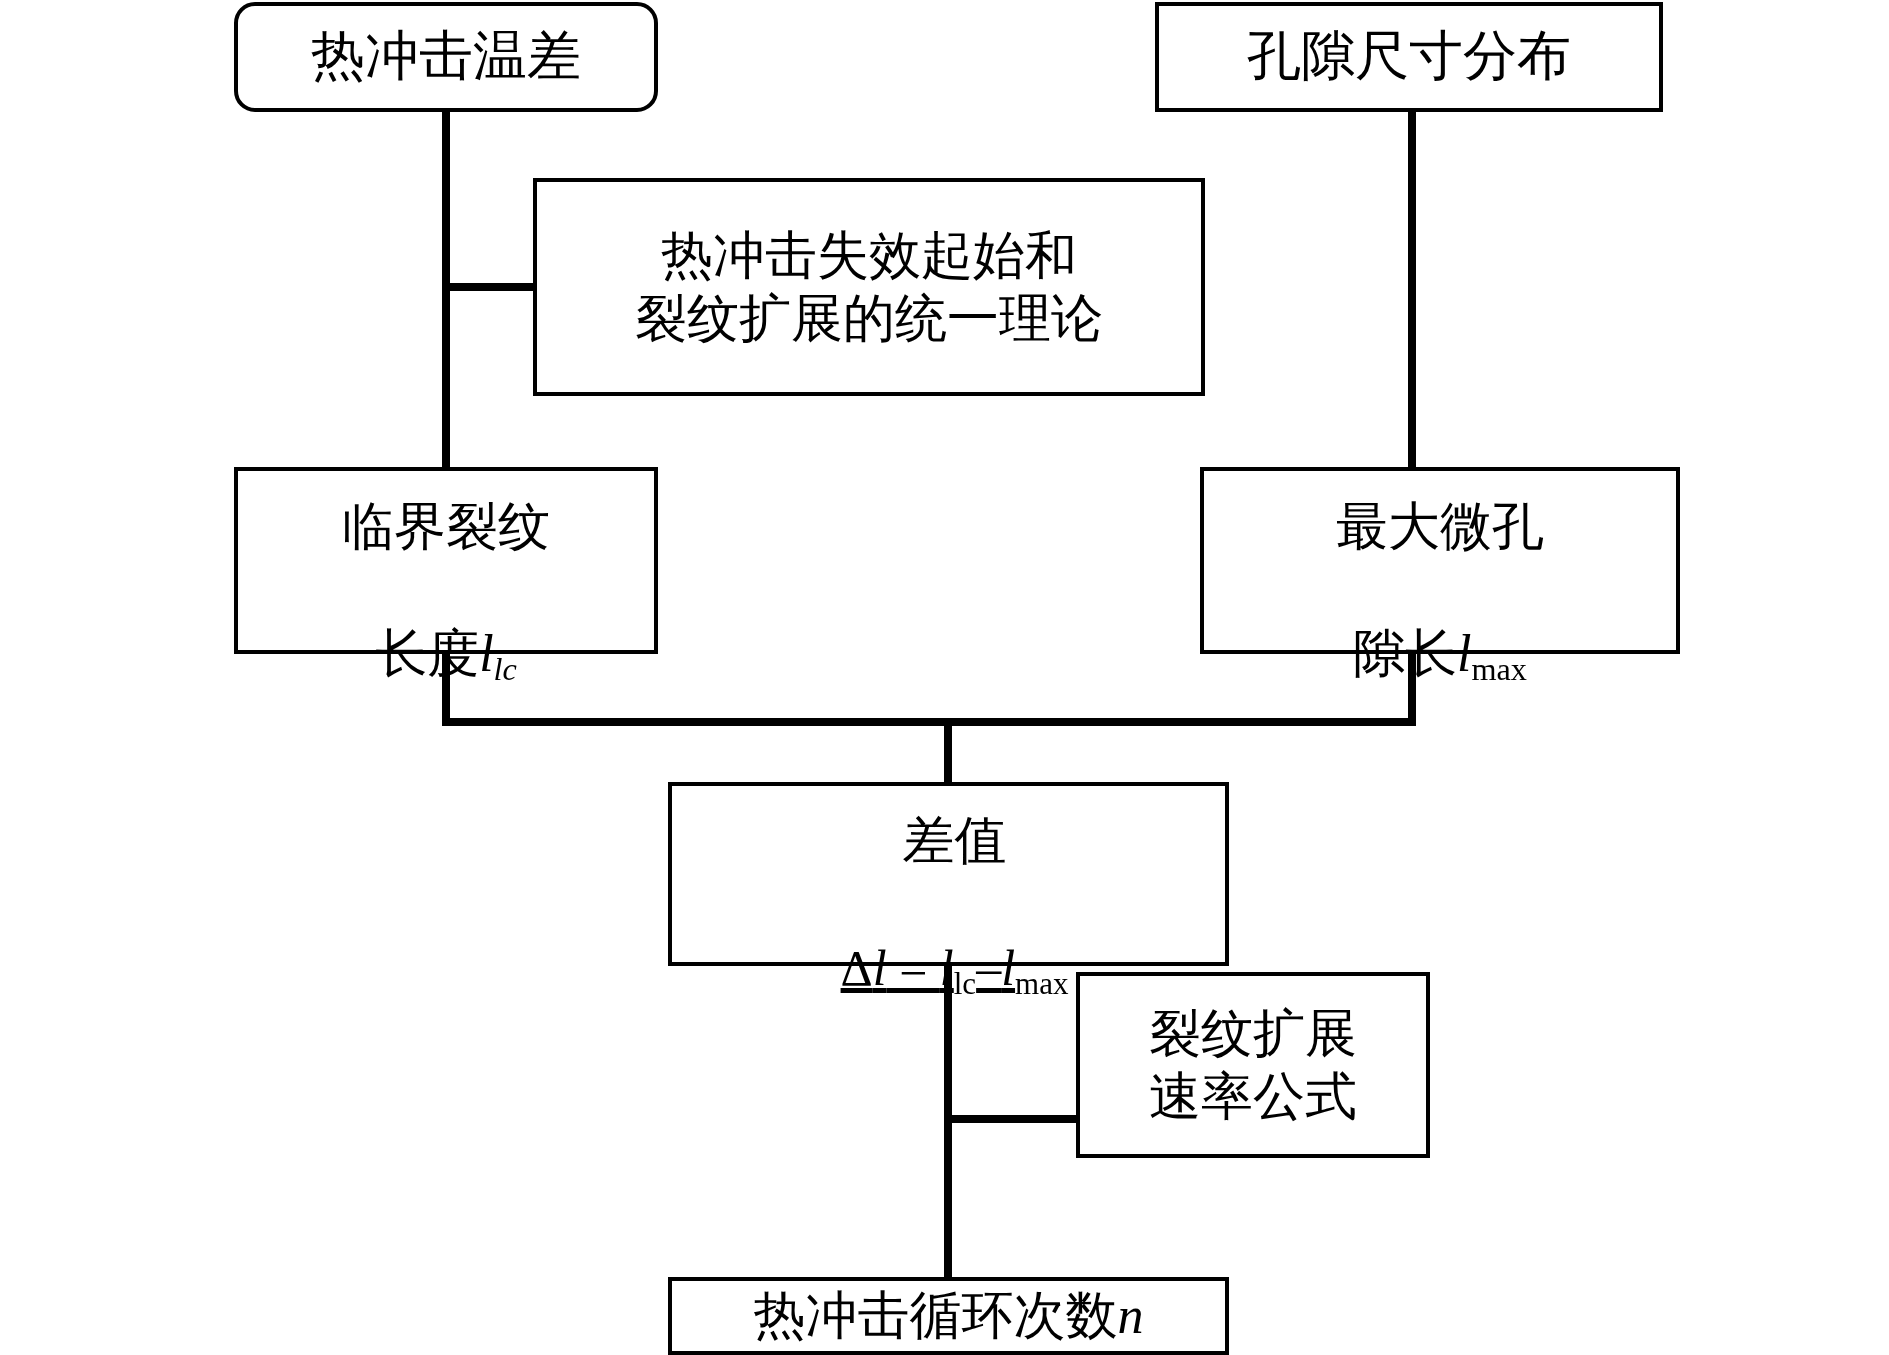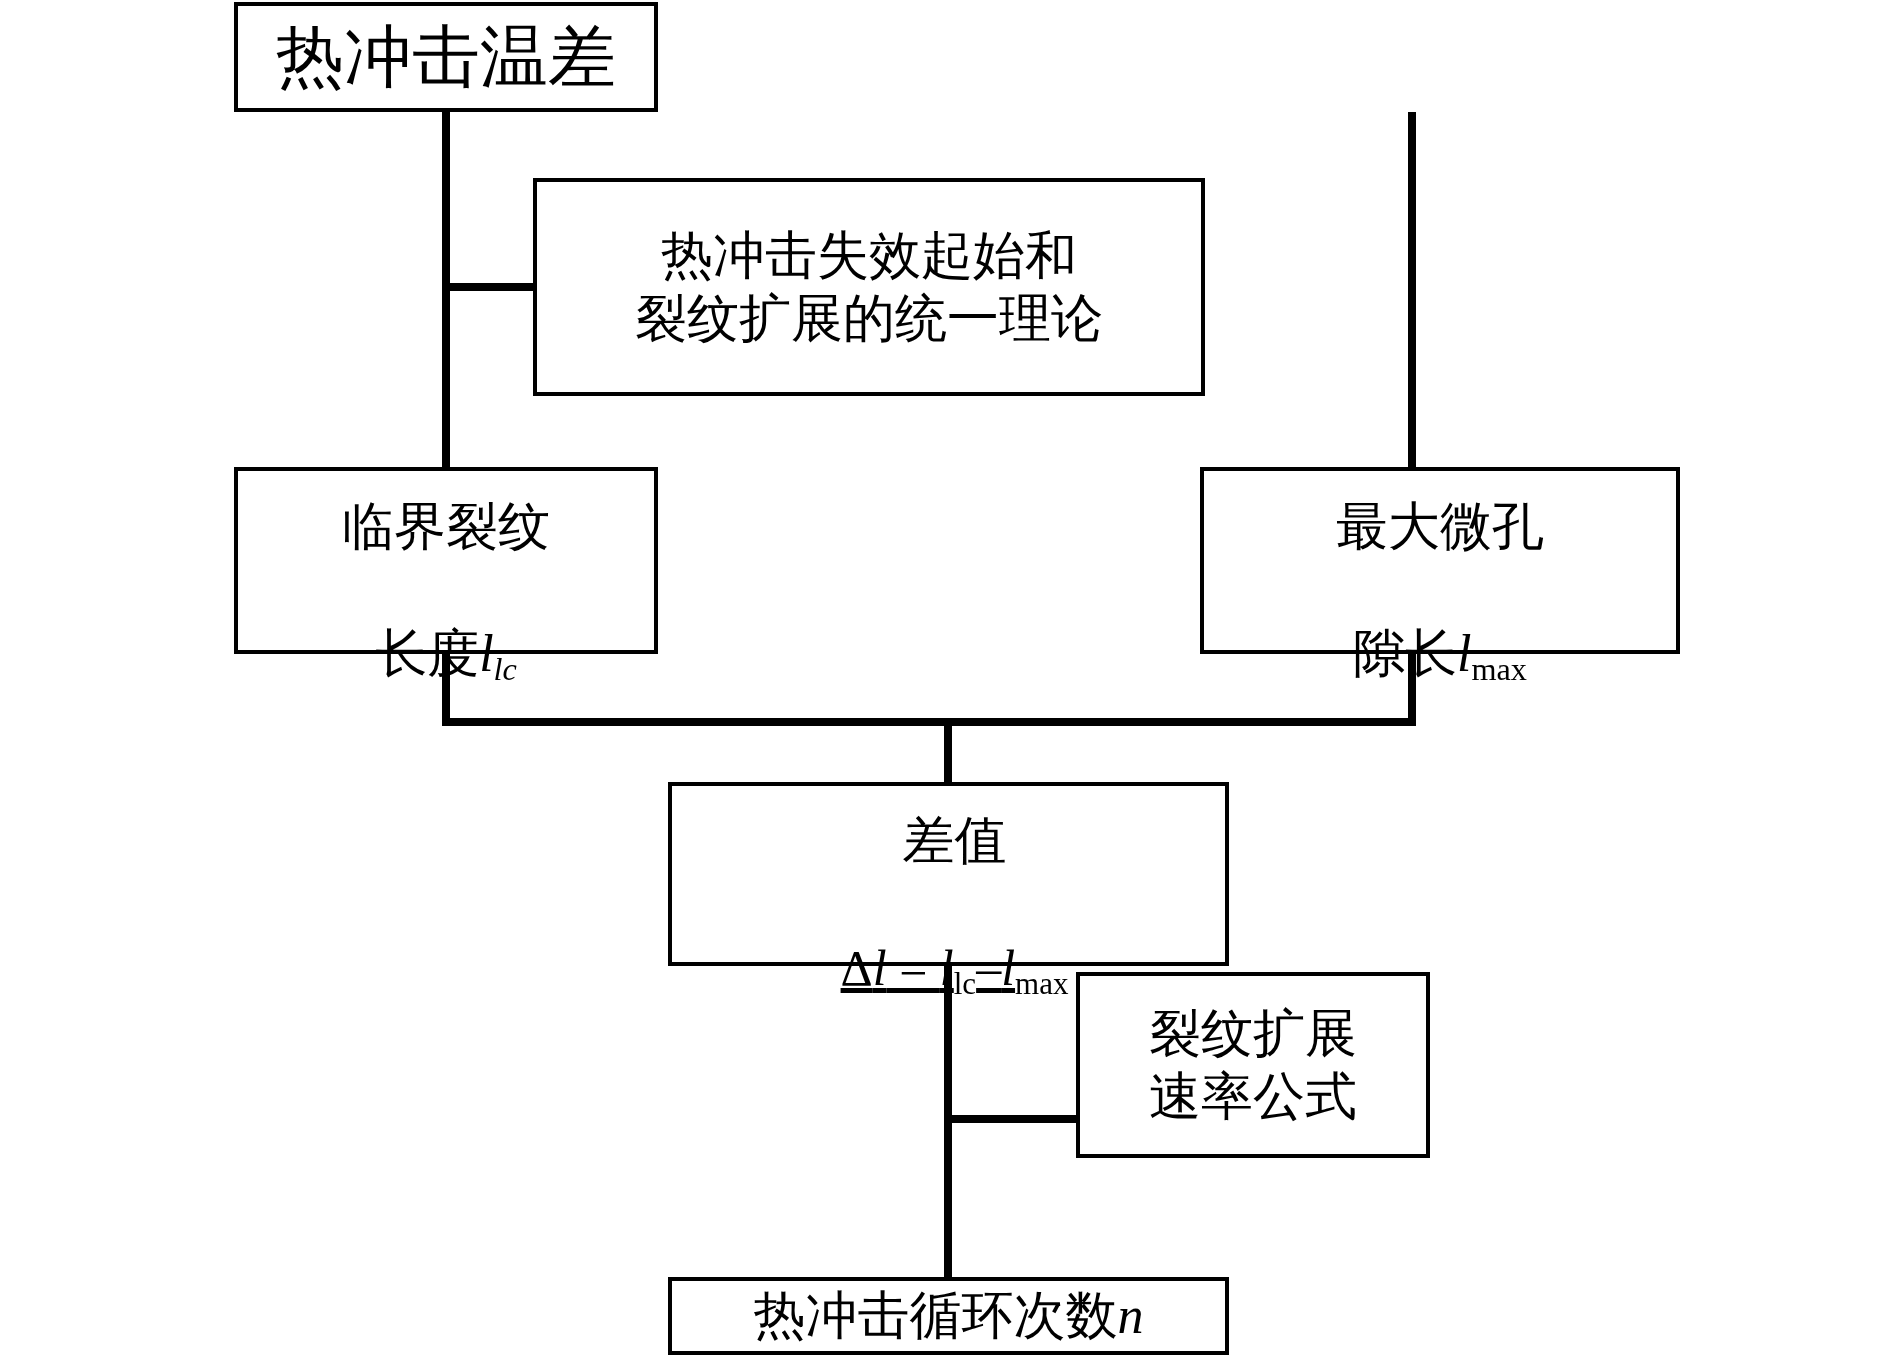--- a/index.html
+++ b/index.html
@@ -33,21 +33,21 @@
     width: 100%;
     white-space: pre-line;
   }
   .line {
     position: absolute;
     background: #000000;
     z-index: 1;
   }
 
   
-  #n-thermal-shock-temp-diff { left: 234px;  top: 2px;    width: 424px;  height: 110px; font-size: 68px; }
+  #n-thermal-shock-temp-diff { left: 234px;  top: 2px;    width: 424px;  height: 110px; font-size: 54px; border-radius: 21px; }
   #n-pore-size-distribution  { left: 1155px; top: 2px;    width: 508px;  height: 110px; font-size: 54px; }
   #n-unified-theory          { left: 533px;  top: 178px;  width: 672px;  height: 218px; font-size: 52px; }
   #n-critical-crack-length   { left: 234px;  top: 467px;  width: 424px;  height: 187px; font-size: 52px; }
   #n-max-pore-length         { left: 1200px; top: 467px;  width: 480px;  height: 187px; font-size: 52px; }
   #n-difference-value        { left: 668px;  top: 782px;  width: 561px;  height: 184px; font-size: 52px; padding-left: 12px; }
   #n-crack-growth-rate       { left: 1076px; top: 972px; width: 354px;  height: 186px; font-size: 52px; }
   #n-thermal-cycles          { left: 668px;  top: 1277px; width: 561px;  height: 78px;  font-size: 52px; }
 
   .sub  { font-size: 0.62em; vertical-align: -0.28em; }
   .ital { font-style: italic; }
@@ -73,20 +73,23 @@
   <div class="line" style="left:944px; top:718px; width:8px; height:68px;"></div>
 
   <div class="line" style="left:944px; top:966px; width:8px; height:315px;"></div>
 
   <div class="line" style="left:948px; top:1115px; width:132px; height:8px;"></div>
 
   <div class="node" id="n-thermal-shock-temp-diff">
     <span class="txt">热冲击温差</span>
   </div>
 
+  <div class="node" id="n-pore-size-distribution">
+    <span class="txt">孔隙尺寸分布</span>
+  </div>
 
   <div class="node" id="n-critical-crack-length">
     <span class="txt">
       <span>临界裂纹</span><br>
       <span>长度</span><span class="ital">l</span><span class="sub ital">lc</span>
     </span>
   </div>
 
   <div class="node" id="n-unified-theory">
     <span class="txt">热冲击失效起始和

